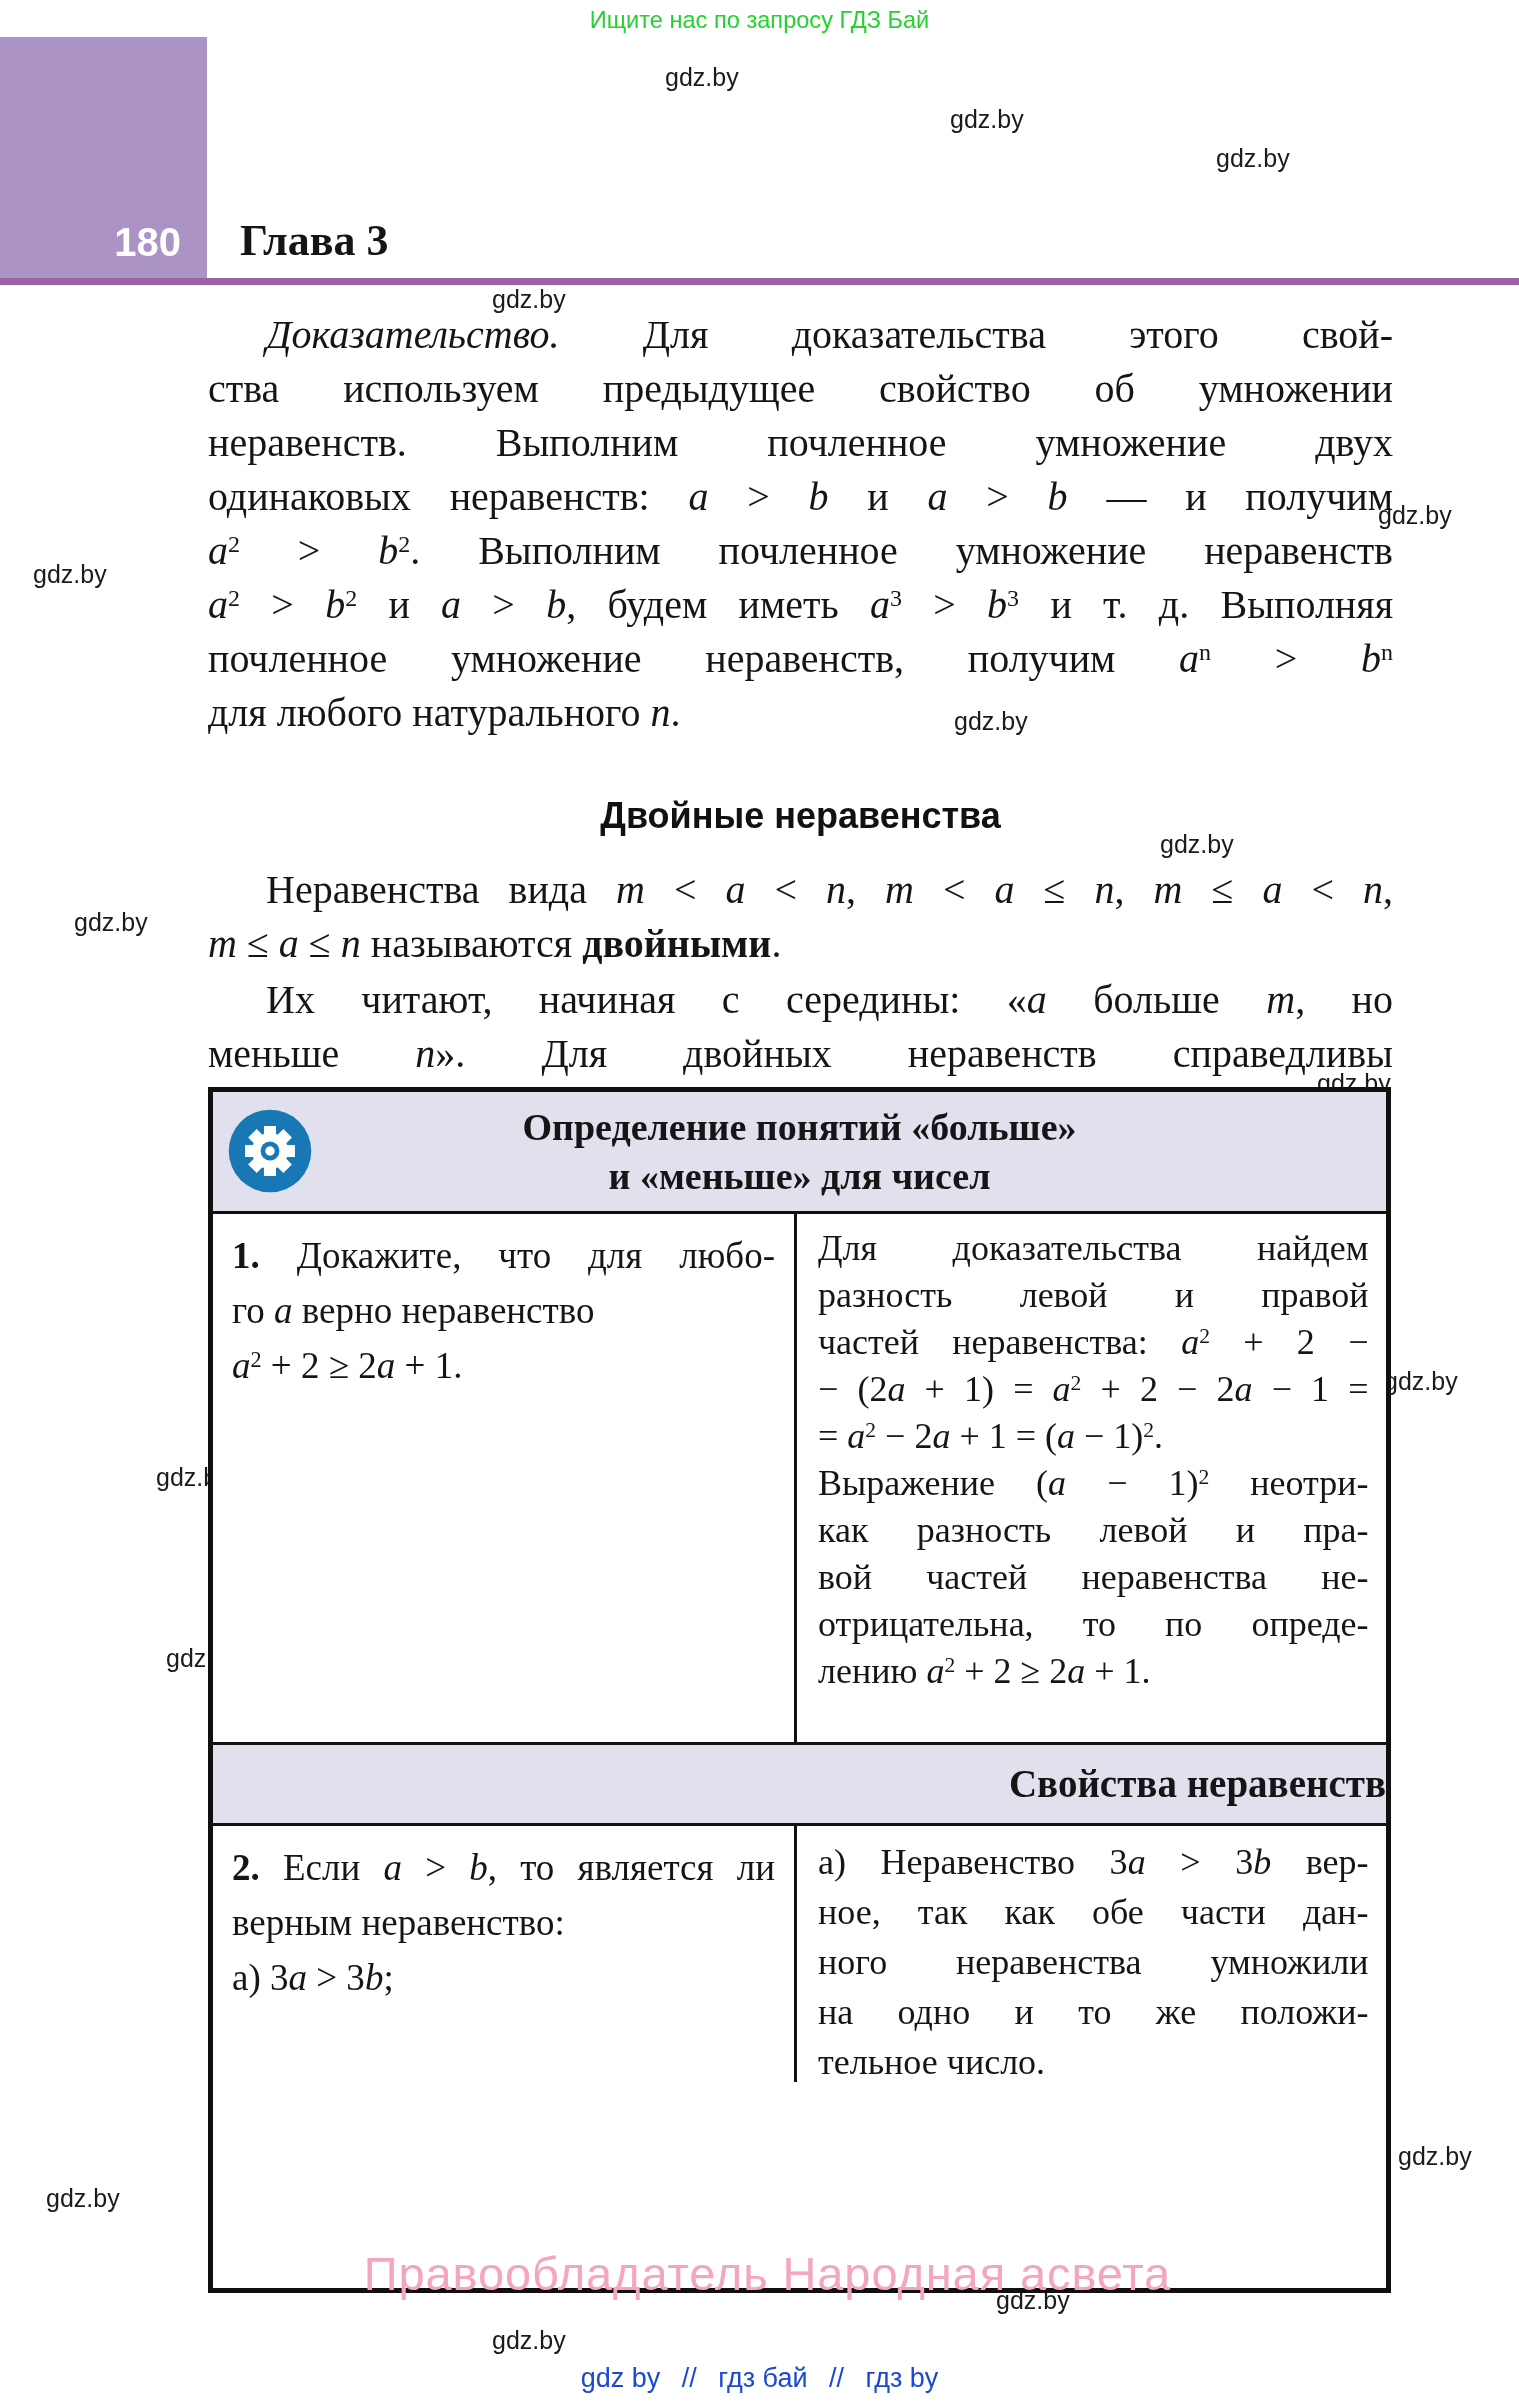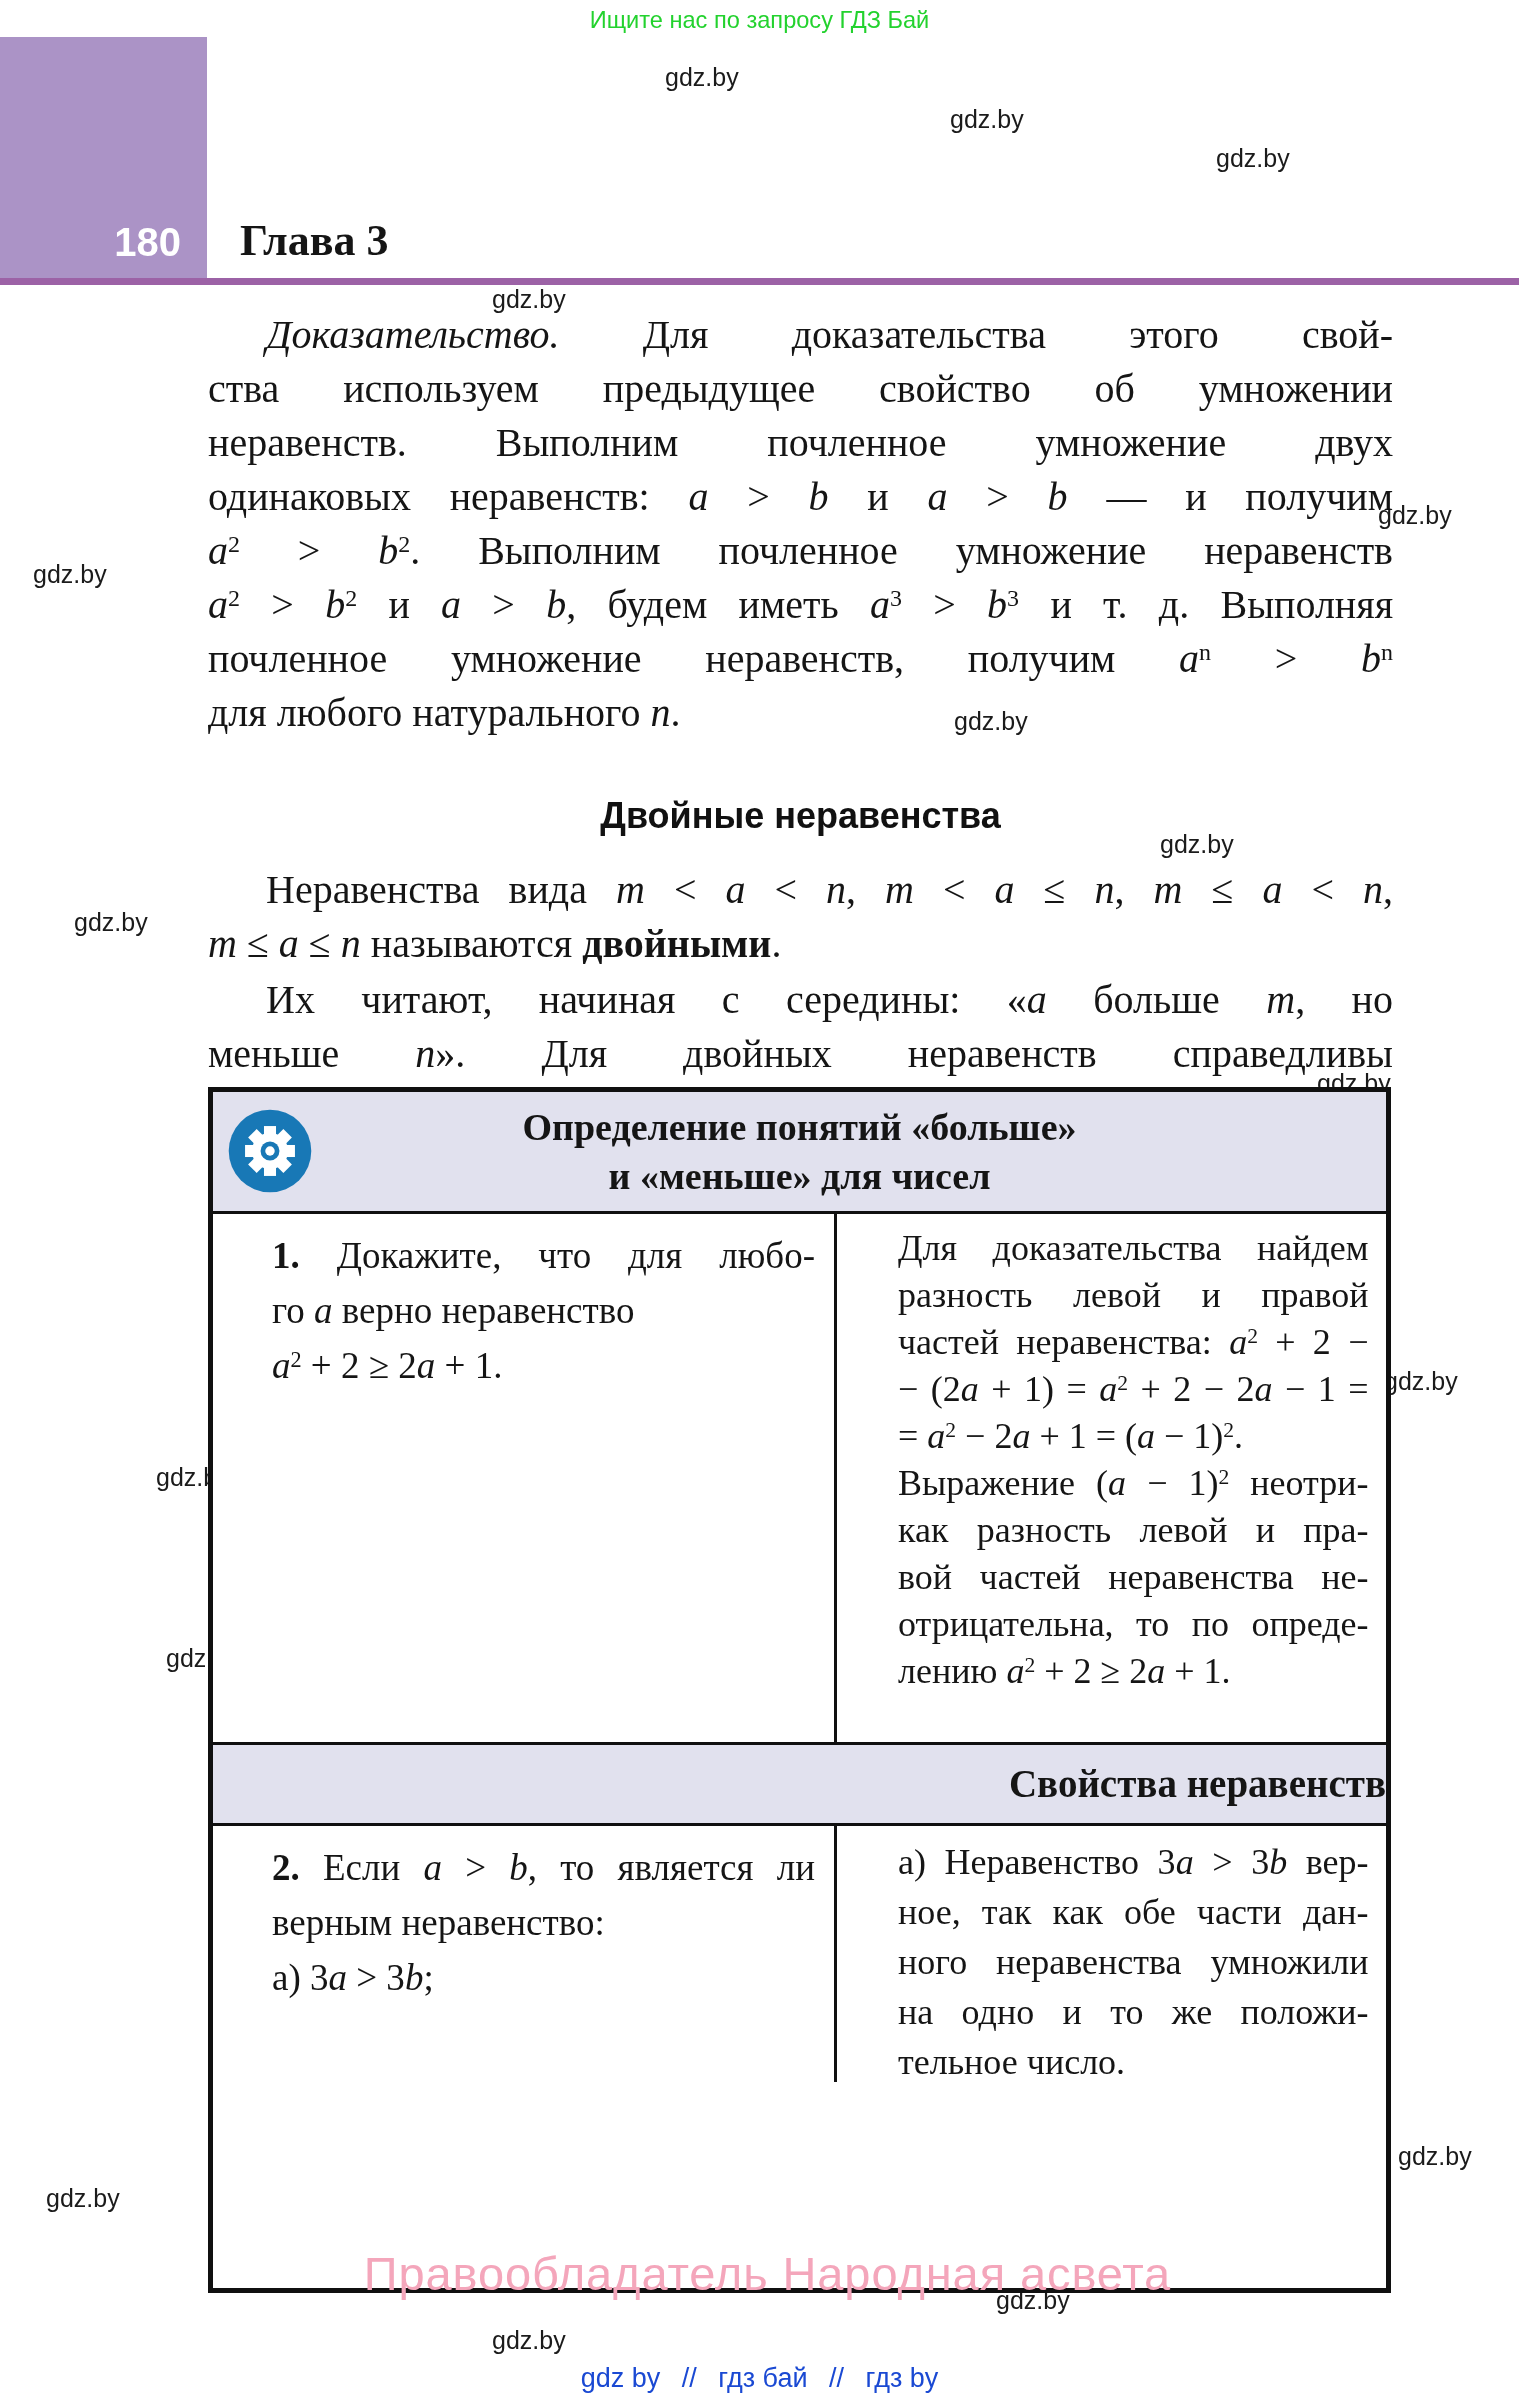--- a/index.html
+++ b/index.html
@@ -40,21 +40,21 @@
     position:absolute; left:208px; top:1087px; width:1183px; height:1206px;
     border:5.3px solid #101010; box-sizing:border-box; background:#fff;
   }
   .band { background:#e1e1ee; position:relative; box-sizing:border-box; }
   .band1 { height:122px; border-bottom:3.5px solid #101010; }
   .band1 .titles { padding-top:10.5px; text-align:center; font-weight:bold; font-size:38px; line-height:49px; }
   .gear { position:absolute; left:14px; top:15.8px; width:86px; height:86px; }
   .trow { display:flex; box-sizing:border-box; }
   .row1 { height:531px; border-bottom:3.5px solid #101010; }
   .row2 { height:256px; }
-  .cell { box-sizing:border-box;margin-left:40px; }
+  .cell { box-sizing:border-box; }
   .cell.left  { width:584px; border-right:3.5px solid #101010; padding:14px 19px 0 19px; }
   .cell.right { flex:1; padding:10.5px 17.5px 0 21px; }
   .cell .line { font-size:37px; line-height:55px; }
   .cell.right .line { font-size:36px; line-height:47px; }
   .row2 .cell.right .line { line-height:50px; }
   .band2 { height:81px; border-bottom:3.5px solid #101010; text-align:right;
            font-weight:bold; font-size:39px; line-height:77px; }
   
   .copyright {
     position:absolute; top:2246px; left:0; width:100%; text-align:center;

